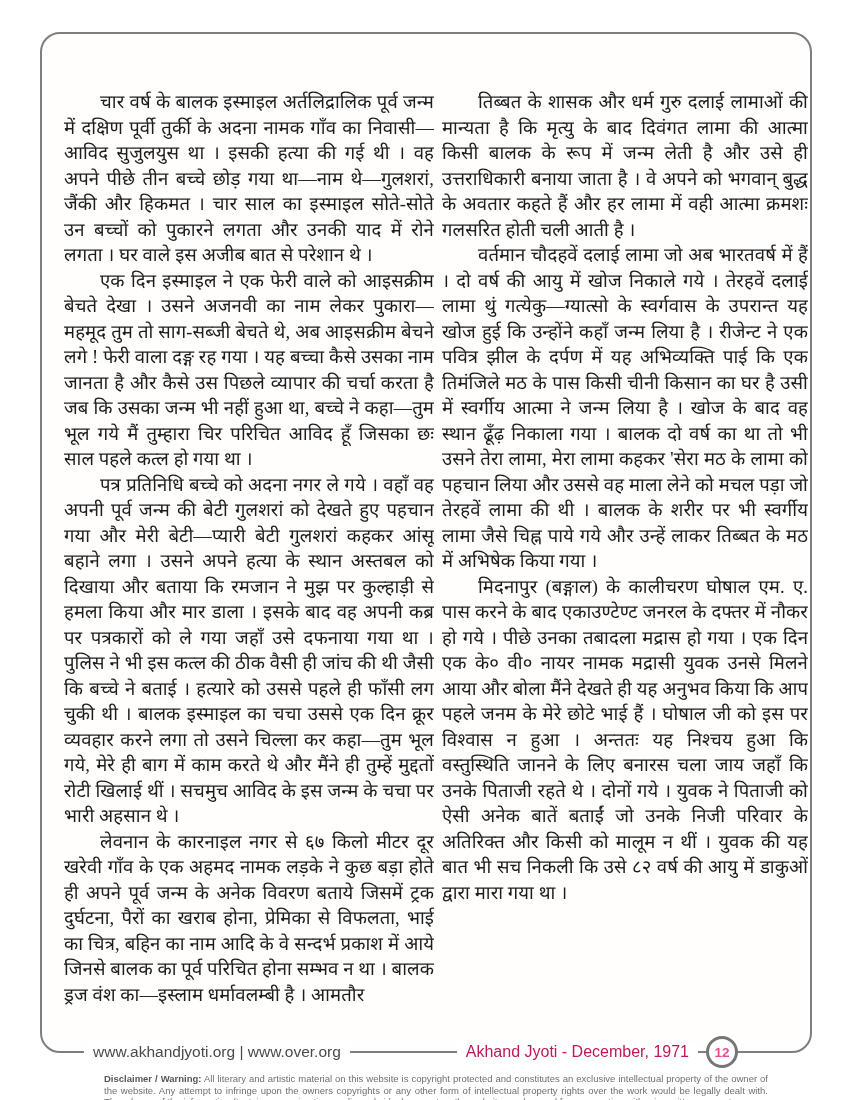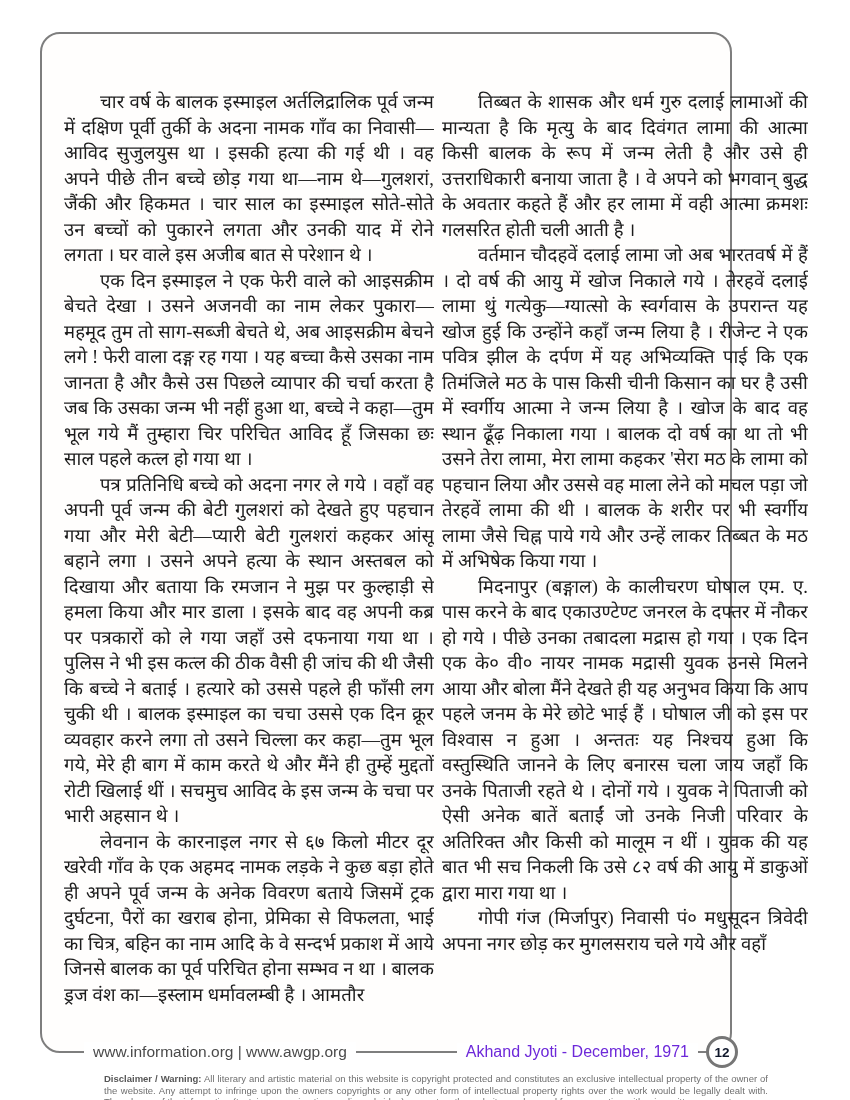--- a/index.html
+++ b/index.html
@@ -9,21 +9,21 @@
     background:#ffffff;
     position:relative;
     overflow:hidden;
     font-family:"Liberation Serif","DejaVu Serif",serif;
   }
   .page { position:absolute; left:0; top:0; width:850px; height:1100px; }
 
   
   .frame {
     position:absolute; left:40px; top:32px;
-    width:692px; height:1021px;
+    width:772px; height:1021px;
     box-sizing:border-box;
     border:2px solid #7e7e7e;
     border-radius:20px;
     background:#fffefd;
     padding-left:24px;
   }
 
   .col {
     position:absolute; top:56px;
     width:370px; height:928px;
@@ -44,31 +44,31 @@
     position:absolute; left:84px; top:1042px;
     background:#ffffff; padding:0 9px;
     font-family:"Liberation Sans","DejaVu Sans",sans-serif;
     font-size:15.5px; line-height:19px; color:#4a4a4a;
     text-decoration:none; white-space:nowrap;
   }
   .footer-edition {
     position:absolute; right:152px; top:1043px;
     background:#ffffff; padding:0 9px;
     font-family:"Liberation Sans","DejaVu Sans",sans-serif;
-    font-size:16px; line-height:18px; color:#6d28d9;
+    font-size:16px; line-height:18px; color:#be185d;
     white-space:nowrap;
   }
   .page-circle {
     position:absolute; left:706px; top:1036px;
     width:32px; height:32px; box-sizing:border-box;
     border:3px solid #767676; border-radius:50%;
     background:#ffffff;
     display:flex; align-items:center; justify-content:center;
     font-family:"Liberation Sans","DejaVu Sans",sans-serif;
-    font-weight:bold; font-size:13.5px; color:#0f172a;
+    font-weight:bold; font-size:13.5px; color:#ec4899;
   }
   .disclaimer {
     position:absolute; left:93px; top:1062px;
     width:664px; margin:11px;
     font-family:"Liberation Sans","DejaVu Sans",sans-serif;
     font-size:9.5px; line-height:11.5px;
     color:#6f6f6f; text-align:justify;
   }
   .disclaimer b { color:#565656; }
 </style>
@@ -83,26 +83,25 @@
       <p class="para indent">चार वर्ष के बालक इस्माइल अर्तलिद्रालिक पूर्व जन्म में दक्षिण पूर्वी तुर्की के अदना नामक गाँव का निवासी—आविद सुजुलयुस था । इसकी हत्या की गई थी । वह अपने पीछे तीन बच्चे छोड़ गया था—नाम थे—गुलशरां, जैंकी और हिकमत । चार साल का इस्माइल सोते-सोते उन बच्चों को पुकारने लगता और उनकी याद में रोने लगता । घर वाले इस अजीब बात से परेशान थे ।</p>
       <p class="para indent">एक दिन इस्माइल ने एक फेरी वाले को आइसक्रीम बेचते देखा । उसने अजनवी का नाम लेकर पुकारा—महमूद तुम तो साग-सब्जी बेचते थे, अब आइसक्रीम बेचने लगे ! फेरी वाला दङ्ग रह गया । यह बच्चा कैसे उसका नाम जानता है और कैसे उस पिछले व्यापार की चर्चा करता है जब कि उसका जन्म भी नहीं हुआ था, बच्चे ने कहा—तुम भूल गये मैं तुम्हारा चिर परिचित आविद हूँ जिसका छः साल पहले कत्ल हो गया था ।</p>
       <p class="para indent">पत्र प्रतिनिधि बच्चे को अदना नगर ले गये । वहाँ वह अपनी पूर्व जन्म की बेटी गुलशरां को देखते हुए पहचान गया और मेरी बेटी—प्यारी बेटी गुलशरां कहकर आंसू बहाने लगा । उसने अपने हत्या के स्थान अस्तबल को दिखाया और बताया कि रमजान ने मुझ पर कुल्हाड़ी से हमला किया और मार डाला । इसके बाद वह अपनी कब्र पर पत्रकारों को ले गया जहाँ उसे दफनाया गया था । पुलिस ने भी इस कत्ल की ठीक वैसी ही जांच की थी जैसी कि बच्चे ने बताई । हत्यारे को उससे पहले ही फाँसी लग चुकी थी । बालक इस्माइल का चचा उससे एक दिन क्रूर व्यवहार करने लगा तो उसने चिल्ला कर कहा—तुम भूल गये, मेरे ही बाग में काम करते थे और मैंने ही तुम्हें मुद्दतों रोटी खिलाई थीं । सचमुच आविद के इस जन्म के चचा पर भारी अहसान थे ।</p>
       <p class="para indent">लेवनान के कारनाइल नगर से ६७ किलो मीटर दूर खरेवी गाँव के एक अहमद नामक लड़के ने कुछ बड़ा होते ही अपने पूर्व जन्म के अनेक विवरण बताये जिसमें ट्रक दुर्घटना, पैरों का खराब होना, प्रेमिका से विफलता, भाई का चित्र, बहिन का नाम आदि के वे सन्दर्भ प्रकाश में आये जिनसे बालक का पूर्व परिचित होना सम्भव न था । बालक ड्रज वंश का—इस्लाम धर्मावलम्बी है । आमतौर</p>
     </div>
 
     <div class="col col-right">
       <p class="para indent">तिब्बत के शासक और धर्म गुरु दलाई लामाओं की मान्यता है कि मृत्यु के बाद दिवंगत लामा की आत्मा किसी बालक के रूप में जन्म लेती है और उसे ही उत्तराधिकारी बनाया जाता है । वे अपने को भगवान् बुद्ध के अवतार कहते हैं और हर लामा में वही आत्मा क्रमशः गलसरित होती चली आती है ।</p>
       <p class="para indent">वर्तमान चौदहवें दलाई लामा जो अब भारतवर्ष में हैं । दो वर्ष की आयु में खोज निकाले गये । तेरहवें दलाई लामा थुं गत्येकु—ग्यात्सो के स्वर्गवास के उपरान्त यह खोज हुई कि उन्होंने कहाँ जन्म लिया है । रीजेन्ट ने एक पवित्र झील के दर्पण में यह अभिव्यक्ति पाई कि एक तिमंजिले मठ के पास किसी चीनी किसान का घर है उसी में स्वर्गीय आत्मा ने जन्म लिया है । खोज के बाद वह स्थान ढूँढ़ निकाला गया । बालक दो वर्ष का था तो भी उसने तेरा लामा, मेरा लामा कहकर 'सेरा मठ के लामा को पहचान लिया और उससे वह माला लेने को मचल पड़ा जो तेरहवें लामा की थी । बालक के शरीर पर भी स्वर्गीय लामा जैसे चिह्न पाये गये और उन्हें लाकर तिब्बत के मठ में अभिषेक किया गया ।</p>
       <p class="para indent">मिदनापुर (बङ्गाल) के कालीचरण घोषाल एम. ए. पास करने के बाद एकाउण्टेण्ट जनरल के दफ्तर में नौकर हो गये । पीछे उनका तबादला मद्रास हो गया । एक दिन एक के० वी० नायर नामक मद्रासी युवक उनसे मिलने आया और बोला मैंने देखते ही यह अनुभव किया कि आप पहले जनम के मेरे छोटे भाई हैं । घोषाल जी को इस पर विश्वास न हुआ । अन्ततः यह निश्चय हुआ कि वस्तुस्थिति जानने के लिए बनारस चला जाय जहाँ कि उनके पिताजी रहते थे । दोनों गये । युवक ने पिताजी को ऐसी अनेक बातें बताईं जो उनके निजी परिवार के अतिरिक्त और किसी को मालूम न थीं । युवक की यह बात भी सच निकली कि उसे ८२ वर्ष की आयु में डाकुओं द्वारा मारा गया था ।</p>
-      <p class="para indent">गोपी गंज (मिर्जापुर) निवासी पं० मधुसूदन त्रिवेदी अपना नगर छोड़ कर मुगलसराय चले गये और वहाँ</p>
     </div>
 
   </div>
 
-  <a class="footer-links" href="#">www.information.org | www.awgp.org</a>
+  <a class="footer-links" href="#">www.akhandjyoti.org | www.over.org</a>
 
   <div class="footer-edition">Akhand Jyoti - December, 1971</div>
 
   <div class="page-circle">
     <span>12</span>
   </div>
 
   <p class="disclaimer"><b>Disclaimer / Warning:</b><span> All literary and artistic material on this website is copyright protected and constitutes an exclusive intellectual property of the owner of the website. Any attempt to infringe upon the owners copyrights or any other form of  intellectual property rights over the work would be legally dealt with. Though any of the information (text, image, animation, audio and video) present on the website can be used for propagation with prior written consent.</span></p>
 
 </div>

